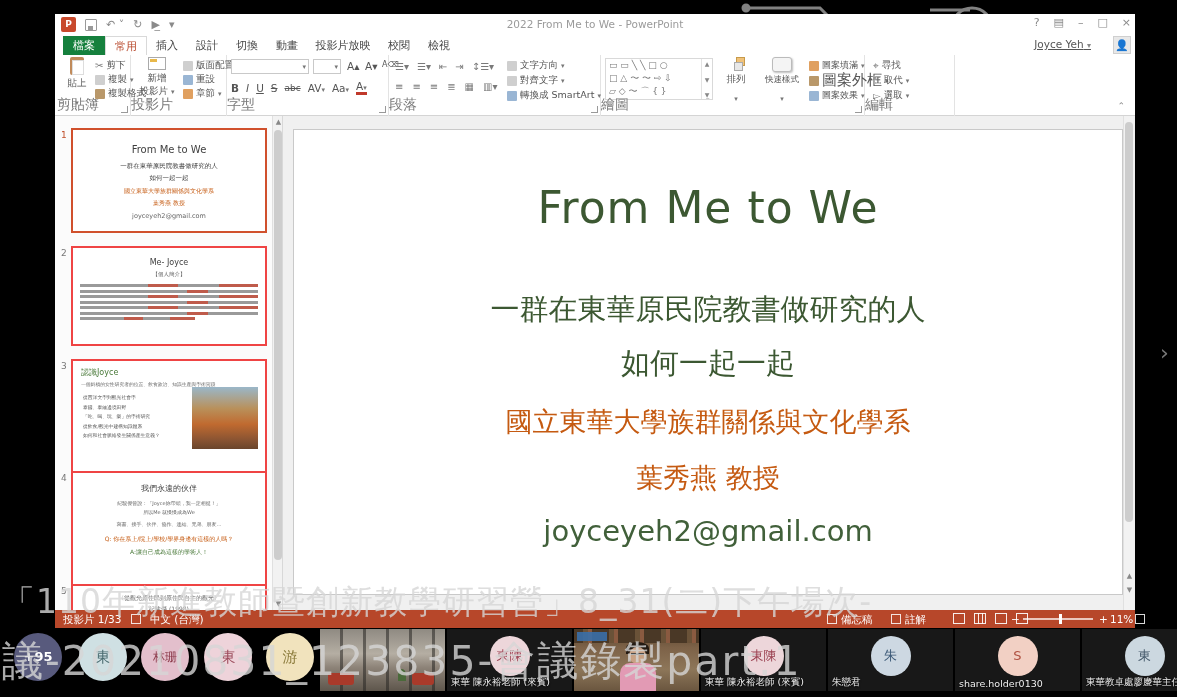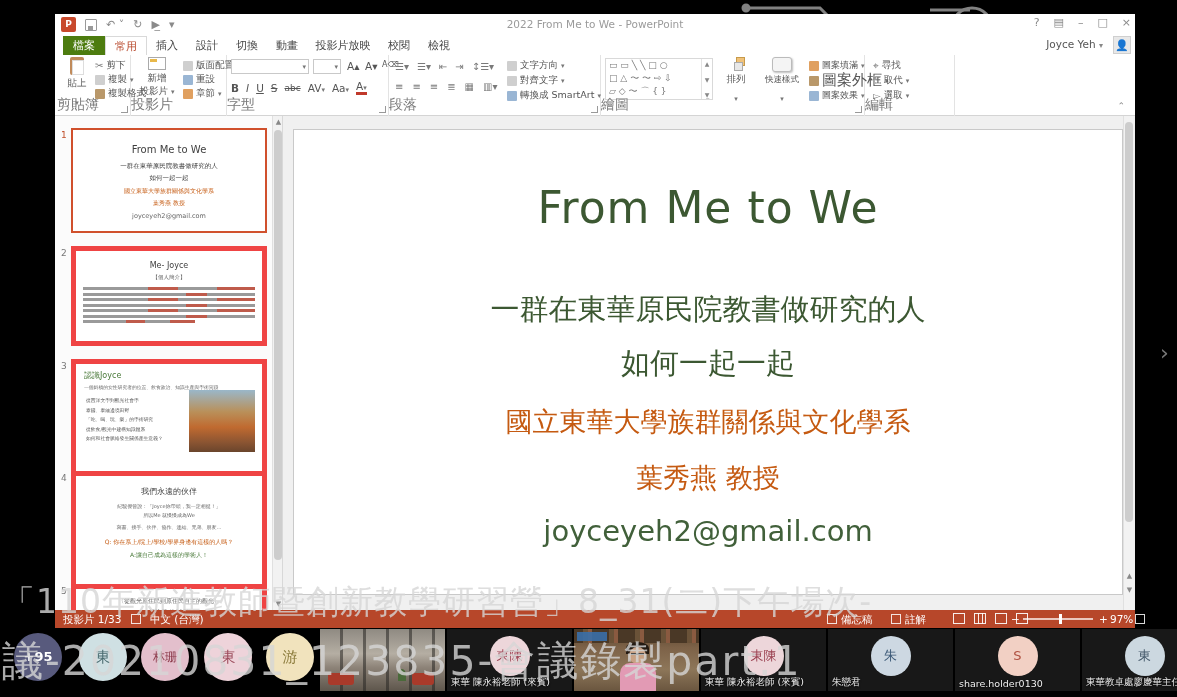--- a/index.html
+++ b/index.html
@@ -17,23 +17,23 @@
               font-weight:bold; text-align:center; line-height:15px; }
   .save-ic { width:12px; height:12px; border:1.5px solid #9a9a9a; border-radius:1px; position:relative; }
   .save-ic:after { content:""; position:absolute; left:2px; bottom:0; width:5px; height:4px; background:#9a9a9a; }
   .qat-glyph { color:#8a8a8a; font-size:11px; line-height:14px; }
   #win-title { position:absolute; left:0; right:0; top:4px; text-align:center; font-size:10.5px; color:#9a9a9a; }
   .win-controls { position:absolute; right:4px; top:2px; display:flex; gap:14px; color:#8a8a8a; font-size:11px; }
 
   
   #tabrow { position:absolute; left:0; top:22px; width:100%; height:19px; background:#fff; }
   .tab { position:absolute; top:0; height:19px; line-height:19px; text-align:center; font-size:11px; color:#444; cursor:default; }
-  .tab.file { background:#4d7c0f; color:#fff; }
+  .tab.file { background:#15803d; color:#fff; }
   .tab.active { color:#B7472A; background:#fff; border:1px solid #d9d9d9; border-bottom:none; }
-  #account { position:absolute; right:32px; top:2px; font-size:10.5px; color:#555; }
+  #account { position:absolute; right:44px; top:2px; font-size:10.5px; color:#555;text-decoration:underline; }
   #account .arrow { font-size:8px; color:#888; }
   #account-avatar { position:absolute; right:4px; top:0; width:18px; height:18px; background:#e8e8e8;
                     border:1px solid #cfcfcf; color:#9a9a9a; font-size:11px; text-align:center; line-height:17px; }
 
   
   #ribbon { position:absolute; left:0; top:41px; width:100%; height:61px; background:#fff; border-bottom:1px solid #d4d4d4; }
   .rgroup { position:absolute; top:0; height:61px; border-right:1px solid #e3e3e3; }
   .rgroup-label { position:absolute; bottom:2px; left:0; right:10px; text-align:left; font-size:14px; color:#7a7a7a; }
   .launcher { position:absolute; right:2px; bottom:3px; width:7px; height:7px; border-right:1px solid #999; border-bottom:1px solid #999; }
   .rtxt { font-size:9.5px; color:#555; white-space:nowrap; }
@@ -61,21 +61,21 @@
   .qs-ic { width:20px; height:15px; background:#f4f4f4; border:1px solid #bbb; border-radius:3px; margin:0 auto; box-shadow:1px 1px 2px rgba(0,0,0,.25); }
   .arr-ic { width:16px; height:14px; margin:0 auto; position:relative; }
   .arr-ic i { position:absolute; width:9px; height:9px; background:#f0c27a; border:1px solid #c79a4a; }
   .arr-ic i+i { left:6px; top:5px; background:#e8e8e8; border-color:#aaa; }
 
   
   #content { position:absolute; left:0; top:102px; width:100%; height:494px; background:#f0f0f0; }
   #thumbs { position:absolute; left:0; top:0; width:228px; height:100%; background:#fbfbfb; border-right:1px solid #d8d8d8; overflow:hidden; }
   .thumb-num { position:absolute; left:6px; font-size:9px; color:#777; }
   .thumb-num.sel { color:#C0502C; }
-  .thumb { position:absolute; left:16px; width:196px; background:#fff; border:5px solid #ef4444; overflow:hidden; }
+  .thumb { position:absolute; left:16px; width:196px; background:#fff; border:2px solid #ef4444; overflow:hidden; }
   .thumb.sel { border:2px solid #D0502C; }
   .tc { text-align:center; color:#404040; }
   .t-orange { color:#C55A11; } .t-green { color:#4a7a3a; } .t-gray { color:#666; }
   .tline { height:3px; margin:2.5px 7px; background:linear-gradient(90deg,#9a9a9a 0 38%,#bf5b4b 38% 55%,#9a9a9a 55% 78%,#bf5b4b 78% 100%); }
   .tline.alt { background:linear-gradient(90deg,#9a9a9a 0 60%,#bf5b4b 60% 72%,#9a9a9a 72% 100%); }
   .photo3 { position:absolute; right:7px; top:26px; width:66px; height:62px;
             background:linear-gradient(180deg,#9ab7c9 0%,#b9905a 35%,#c06a30 60%,#8a5432 85%,#6a452c 100%); }
   .vscroll { position:absolute; width:11px; background:#f2f2f2; border-left:1px solid #e0e0e0; }
   .vthumb { position:absolute; left:1px; width:8px; background:#cdcdcd; border-radius:4px; }
   .sarrow { position:absolute; left:0; width:11px; text-align:center; font-size:7px; color:#888; }
@@ -448,21 +448,21 @@
       <span class="sb" style="left:772px;"><span class="sb-ic"></span><span>備忘稿</span></span>
       <span class="sb" style="left:836px;"><span class="sb-ic"></span><span>註解</span></span>
       <span class="sb" style="left:898px;">
         <span class="viewic"></span><span class="viewic grid"></span><span class="viewic"></span><span class="viewic"></span>
       </span>
       <span class="sb" style="left:956px;">−</span>
       <span id="zoom-slider">
           <span id="zoom-thumb"></span>
         </span>
       <span class="sb" style="left:1044px;">+</span>
-      <span class="sb" style="left:1055px;">97%</span>
+      <span class="sb" style="left:1055px;">11%</span>
 
       <span class="sb" style="left:1062px;"><span class="sb-ic" style="margin-left:18px;"></span></span>
     </div>
   </div>
 
   <div id="chevron-right">›</div>
 
   <div id="strip">
     <div class="gal-av" style="left:14px; background:#585a7d; color:#fff; font-weight:bold; font-size:13px;"><span>+95</span></div>
     <div class="gal-av" style="left:79px;  background:#cfe0e3; color:#4a6b70;"><span>東</span></div>

